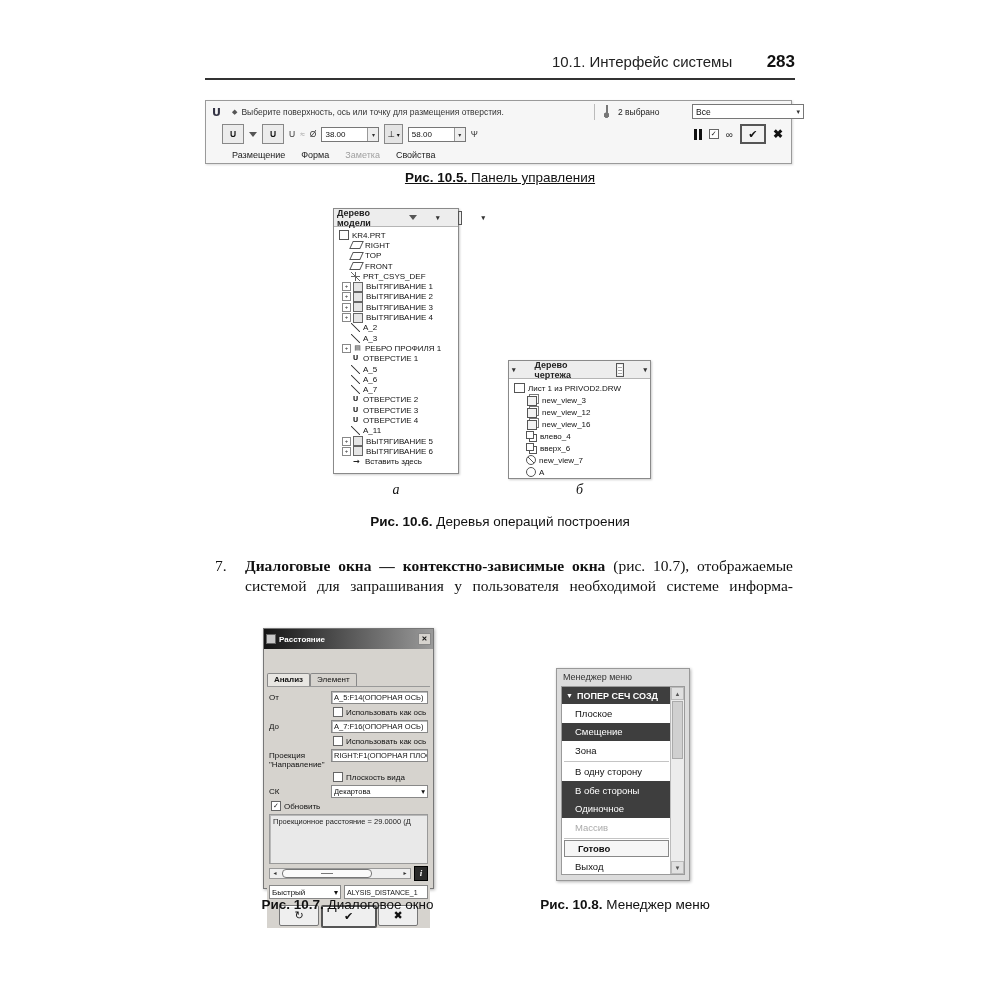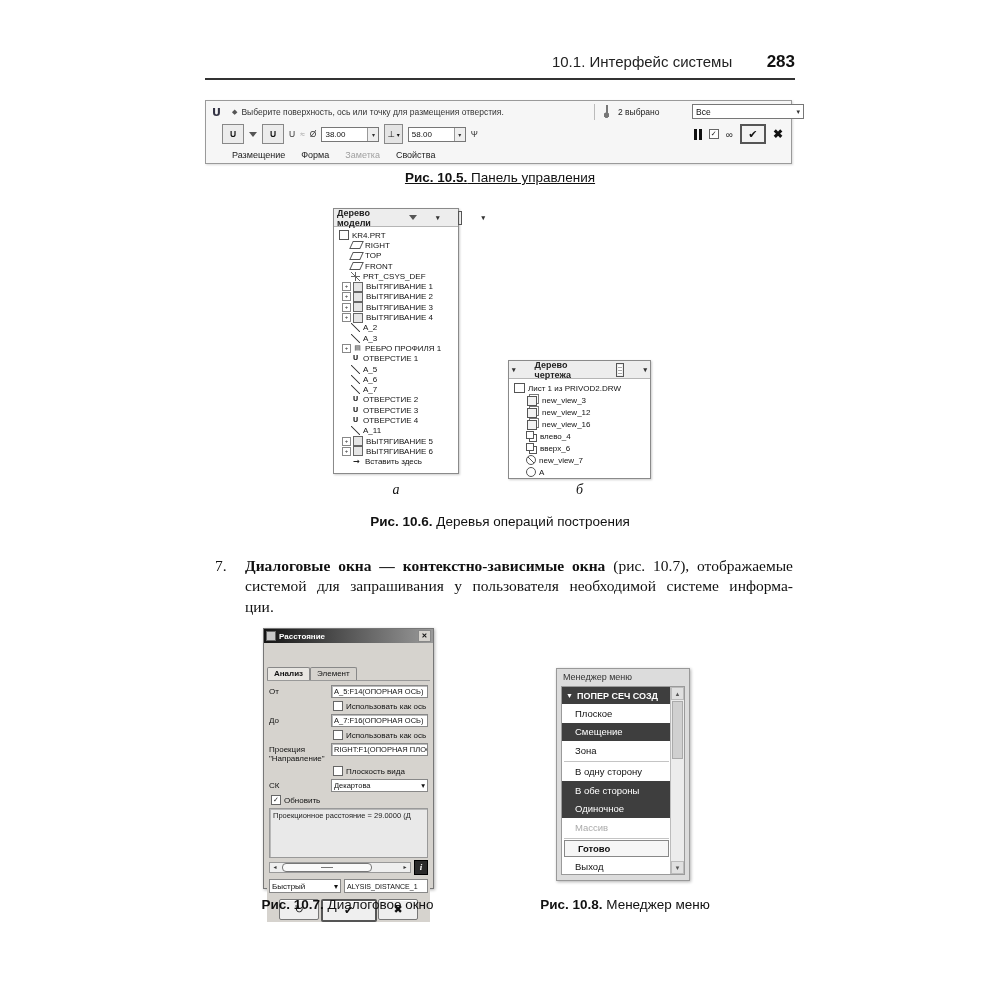--- a/index.html
+++ b/index.html
@@ -93,21 +93,21 @@
   .lbl-ab{position:absolute;font:italic 14px "Liberation Serif",serif;text-align:center;}
   
   .para{position:absolute;top:556px;left:215px;width:578px;display:flex;
         font:15.5px/1.32 "Liberation Serif",serif;color:#111;}
   .para .num{width:30px;flex:none;}
   .para .ptxt{flex:1;}
   .jl{text-align:justify;text-align-last:justify;}
   
   .dlg{position:absolute;top:628px;left:263px;width:171px;height:261px;background:#d6d3ce;
        border:1px solid #777;box-shadow:1px 1px 3px rgba(0,0,0,.3);box-sizing:border-box;font-size:8px;}
-  .dtitle{height:14px;background:linear-gradient(90deg,#141414,#9a9a9a);display:flex;align-items:center;
+  .dtitle{height:20px;background:linear-gradient(90deg,#141414,#9a9a9a);display:flex;align-items:center;
           padding:0 2px;gap:3px;}
   .dtitle .ticon{width:8px;height:8px;background:#c8c8c8;border:1px solid #666;flex:none;}
   .dtitle .ttxt{color:#fff;font-weight:bold;font-size:8px;flex:1;}
   .dtitle .tx{width:11px;height:10px;background:#d6d3ce;border:1px solid #888;font-size:7px;
           line-height:9px;text-align:center;color:#111;font-weight:bold;}
   .dtabs{display:flex;padding:3px 3px 0 3px;}
   .dtab{border:1px solid #888;border-bottom:none;padding:1px 6px 2px;background:#d6d3ce;
         border-radius:2px 2px 0 0;margin-top:21px;}
   .dtab.act{background:#e8e6e2;position:relative;top:0;font-weight:bold;}
   .dbody{border-top:1px solid #999;margin:0 3px;padding:4px 2px 0 2px;background:#d6d3ce;}
@@ -396,21 +396,20 @@
   <div class="lbl-ab" style="top:482px;left:508px;width:143px;">б</div>
   <div class="cap" style="top:514px;left:205px;width:590px;">
     <b>Рис. 10.6.</b><span> Деревья операций построения</span>
   </div>
 
   <div class="para">
     <span class="num">7.</span>
     <span class="ptxt">
       <span class="jl" style="display:block;"><b>Диалоговые окна — контекстно-зависимые окна</b><span> (рис. 10.7), отображаемые</span></span>
       <span class="jl" style="display:block;">системой для запрашивания у пользователя необходимой системе информа-</span>
-      <span style="display:block;">ции.</span>
     </span>
   </div>
 
   <div class="dlg">
     <div class="dtitle">
       <span class="ticon"></span>
       <span class="ttxt">Расстояние</span>
       <span class="tx">✕</span>
     </div>
     <div class="dtabs">

